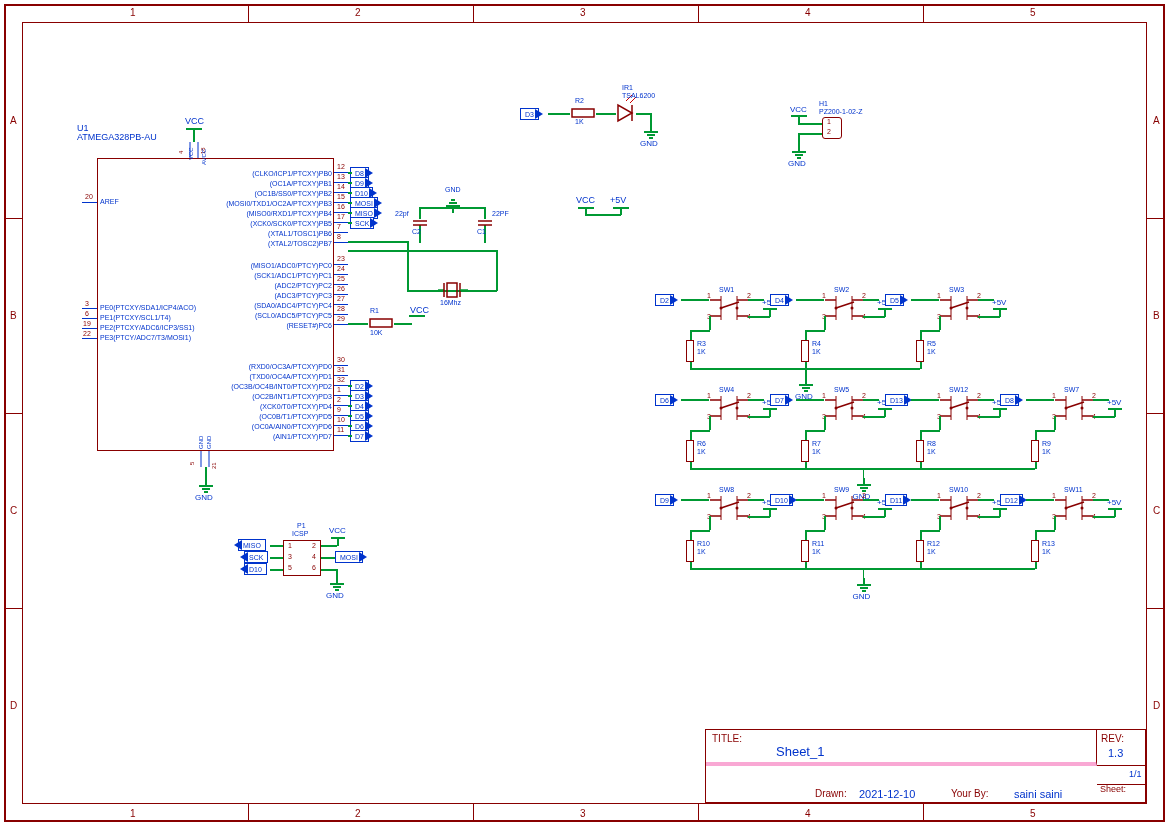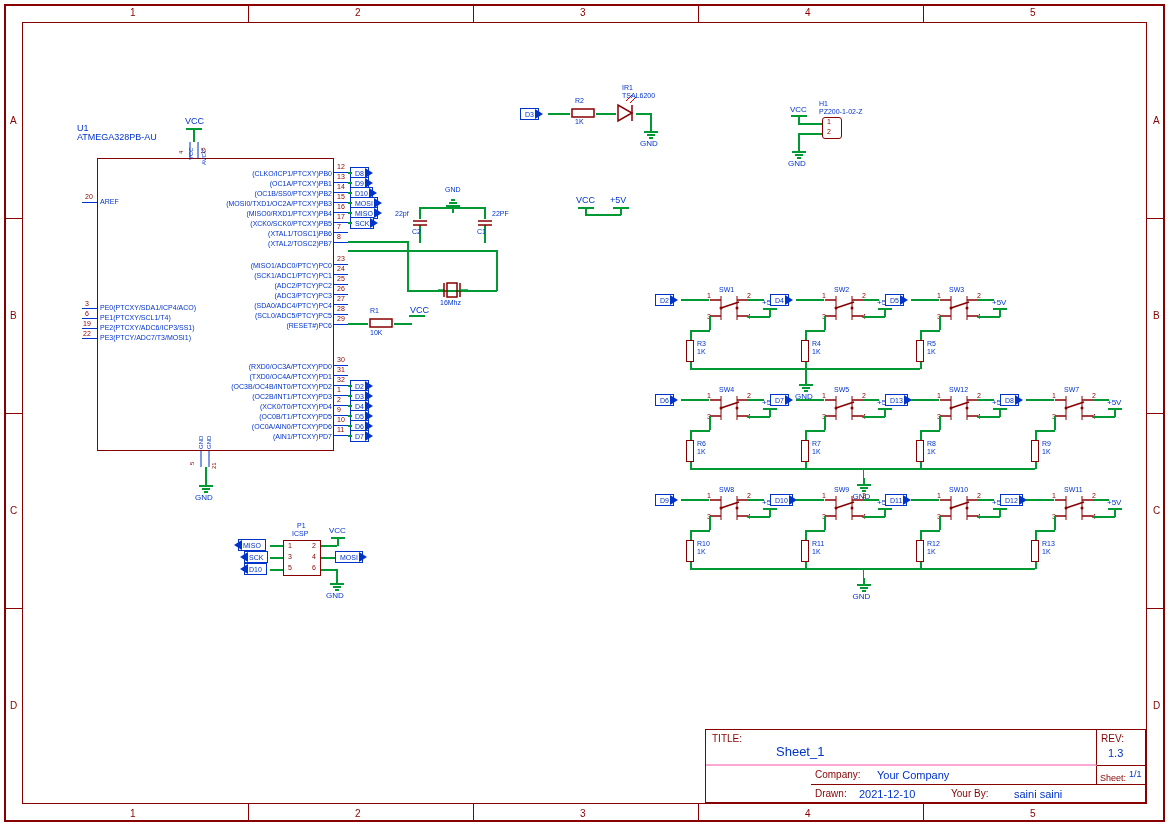--- a/index.html
+++ b/index.html
@@ -876,34 +876,30 @@
         <div style="position:absolute;left:5px;top:40px;width:20px;height:1.5px;background:#009933;"></div>
         <div style="position:absolute;left:5px;top:40px;width:1.5px;height:10px;background:#009933;"></div>
         <div class="res" style="left:1px;top:50px;"></div>
         <div style="position:absolute;left:12px;top:50px;font-size:7px;color:#0033cc;">R13</div>
         <div style="position:absolute;left:12px;top:58px;font-size:7px;color:#0033cc;">1K</div>
         <div style="position:absolute;left:5px;top:72px;width:1.5px;height:7px;background:#009933;"></div>
       </div>
     </div>
 
   <div class="titleblock" style="left:705px; top:729px; width:441px; height:74px;">
-    <div class="cell" style="left:0;top:0;width:391px;height:36px;border-right:1px solid #880000;border-bottom:2px solid #f9a8d4;">
+    <div class="cell" style="left:0;top:0;width:391px;height:36px;border-right:1px solid #880000;border-bottom:4px solid #f9a8d4;">
       <span class="lbl" style="position:absolute;left:6px;top:3px;">TITLE:</span>
       <span class="val" style="position:absolute;left:70px;top:14px; font-size:13px;">Sheet_1</span>
     </div>
     <div class="cell" style="left:391px;top:0;width:50px;height:36px;border-bottom:1px solid #880000;">
       <span class="lbl" style="position:absolute;left:4px;top:3px;">REV:</span>
       <span class="val" style="position:absolute;left:11px;top:17px;">1.3</span>
     </div>
-    <div class="cell" style="left:105px;top:36px;width:286px;height:19px;border-right:1px solid #880000;border-bottom:1px solid #880000;">
-      <span class="lbl" style="position:absolute;left:4px;top:3px;">Company:</span>
-      <span class="val" style="position:absolute;left:66px;top:3px;">Your Company</span>
-    </div>
     <div class="cell" style="left:391px;top:36px;width:50px;height:19px;border-bottom:1px solid #880000;">
-      <span class="lbl" style="position:absolute;left:3px;top:7px; font-size:9px;">Sheet:</span>
+      <span class="lbl" style="position:absolute;left:3px;top:18px; font-size:9px;">Sheet:</span>
       <span class="val" style="position:absolute;left:32px;top:3px; font-size:9px;">1/1</span>
     </div>
     <div class="cell" style="left:105px;top:55px;width:336px;height:19px;">
       <span class="lbl" style="position:absolute;left:4px;top:3px;">Drawn:</span>
       <span class="val" style="position:absolute;left:48px;top:3px;">2021-12-10</span>
       <span class="lbl" style="position:absolute;left:140px;top:3px;">Your By:</span>
       <span class="val" style="position:absolute;left:203px;top:3px;">saini saini</span>
     </div>
   </div>
 

